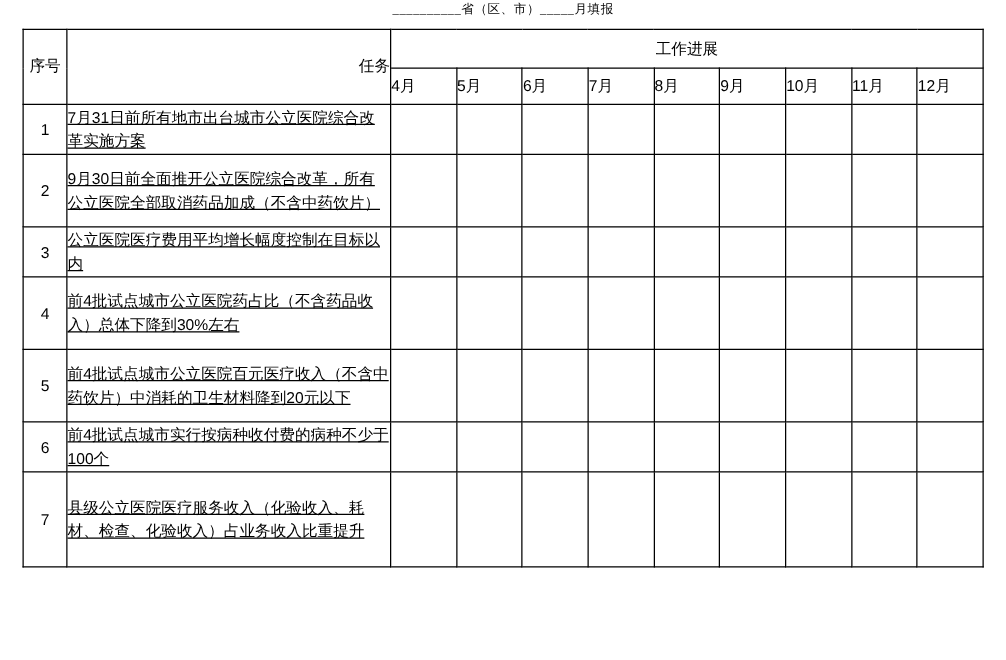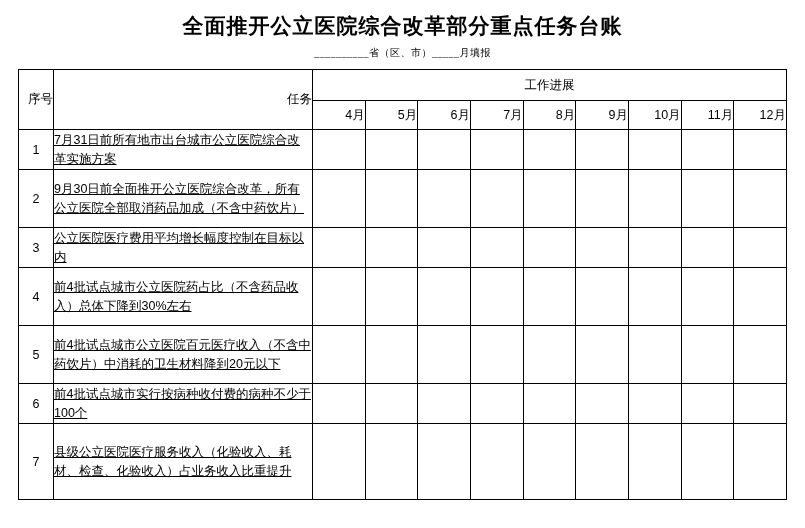--- a/index.html
+++ b/index.html
@@ -45,40 +45,40 @@
   }
   table.ledger td, table.ledger th {
     border: 1px solid #000000;
     font-weight: normal;
     font-size: 12.5px;
     font-family: "Liberation Sans", sans-serif;
     padding: 0;
   }
   .hdr-seq {
     width: 34px;
-    text-align: right;
+    text-align: center;
     vertical-align: middle;
     line-height: 1.15;
     font-size: 12.5px;
   }
   .hdr-task {
     width: 258px;
     text-align: right;
     vertical-align: middle;
     font-weight: bold;
     font-size: 13.5px;
   }
   .hdr-progress {
     text-align: center;
     vertical-align: middle;
     font-size: 13px;
     height: 30px;
   }
   .hdr-month {
-    text-align: right;
+    text-align: left;
     vertical-align: middle;
     height: 28px;
     font-size: 12.5px;
   }
   .cell-seq {
     text-align: center;
     vertical-align: middle;
     font-size: 12px;
   }
   .cell-task {
@@ -95,21 +95,20 @@
   }
   .row-h2 { height: 40px; }
   .row-h3 { height: 58px; }
   .row-h4 { height: 76px; }
 </style>
 </head>
 <body>
 
 <div class="page">
 
-  <div class="doc-title">全面推开公立医院综合改革部分重点任务台账</div>
   <div class="doc-subtitle">__________省（区、市）_____月填报</div>
 
   <table class="ledger">
     <thead>
       <tr>
         <th class="hdr-seq" rowspan="2">序号</th>
         <th class="hdr-task" rowspan="2">任务</th>
         <th class="hdr-progress" colspan="9">工作进展</th>
       </tr>
       <tr>

